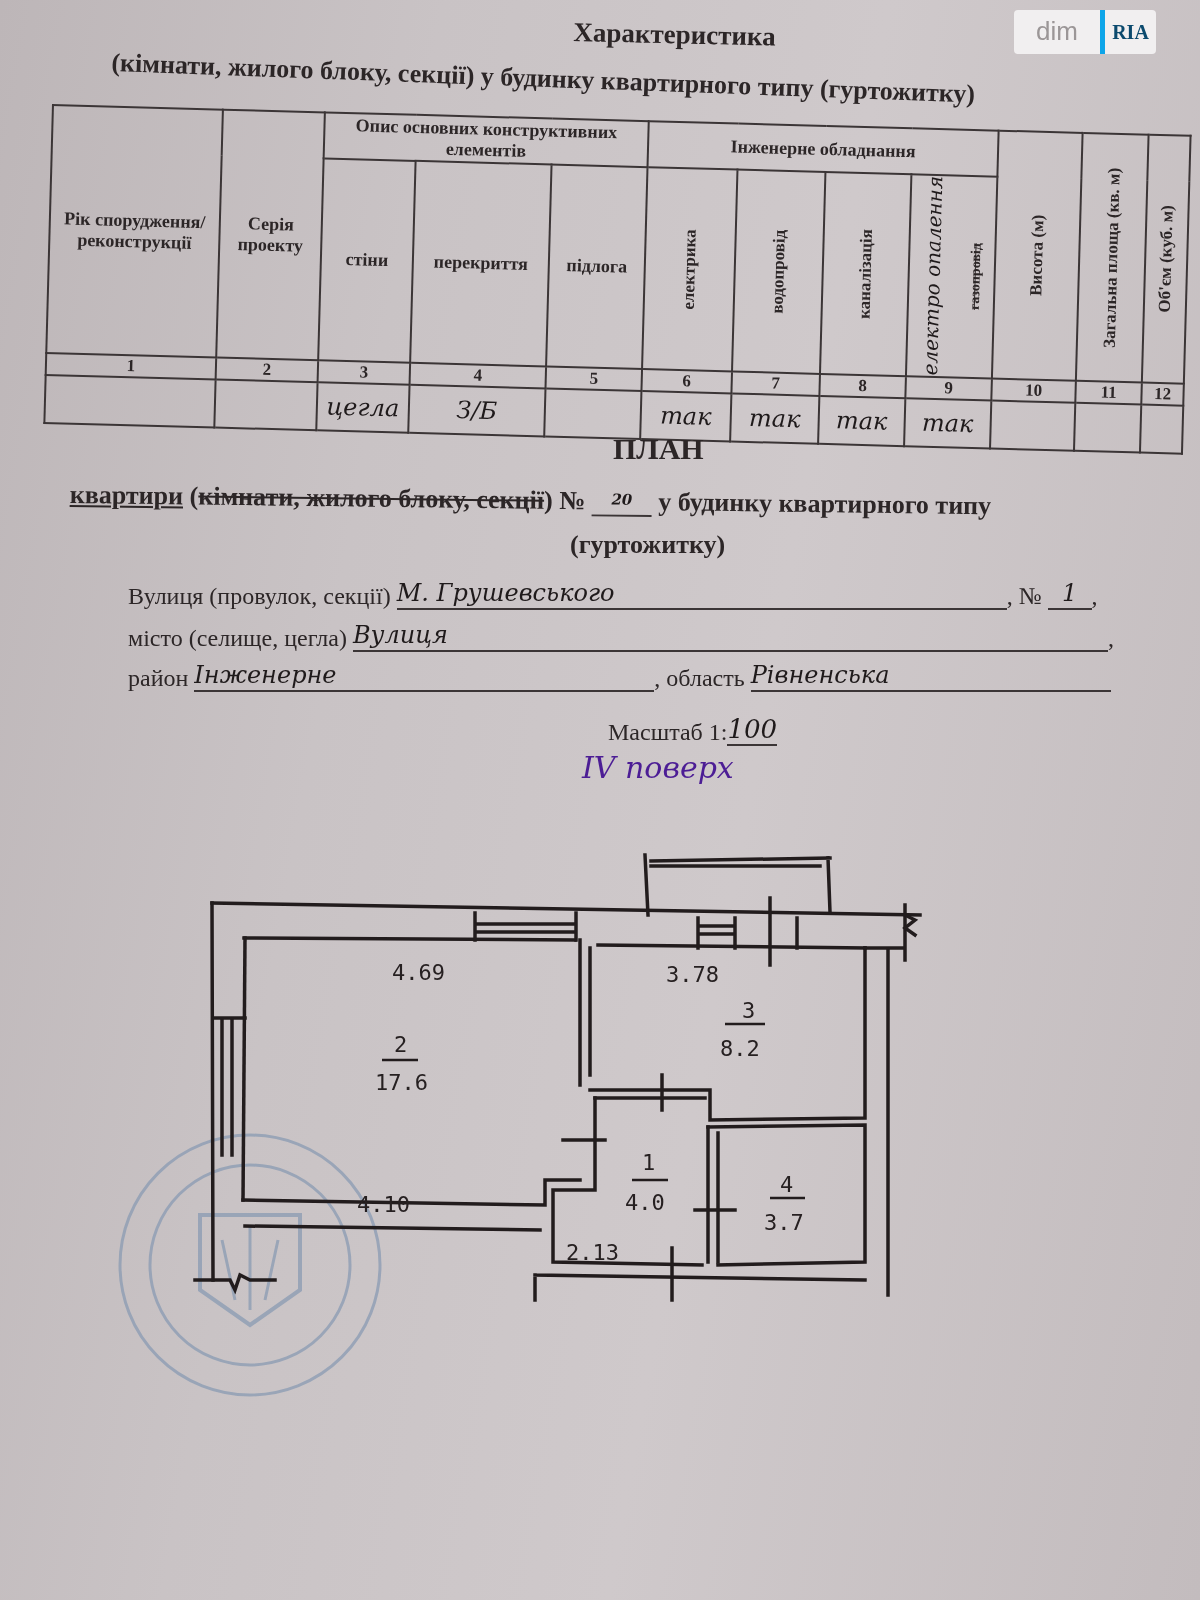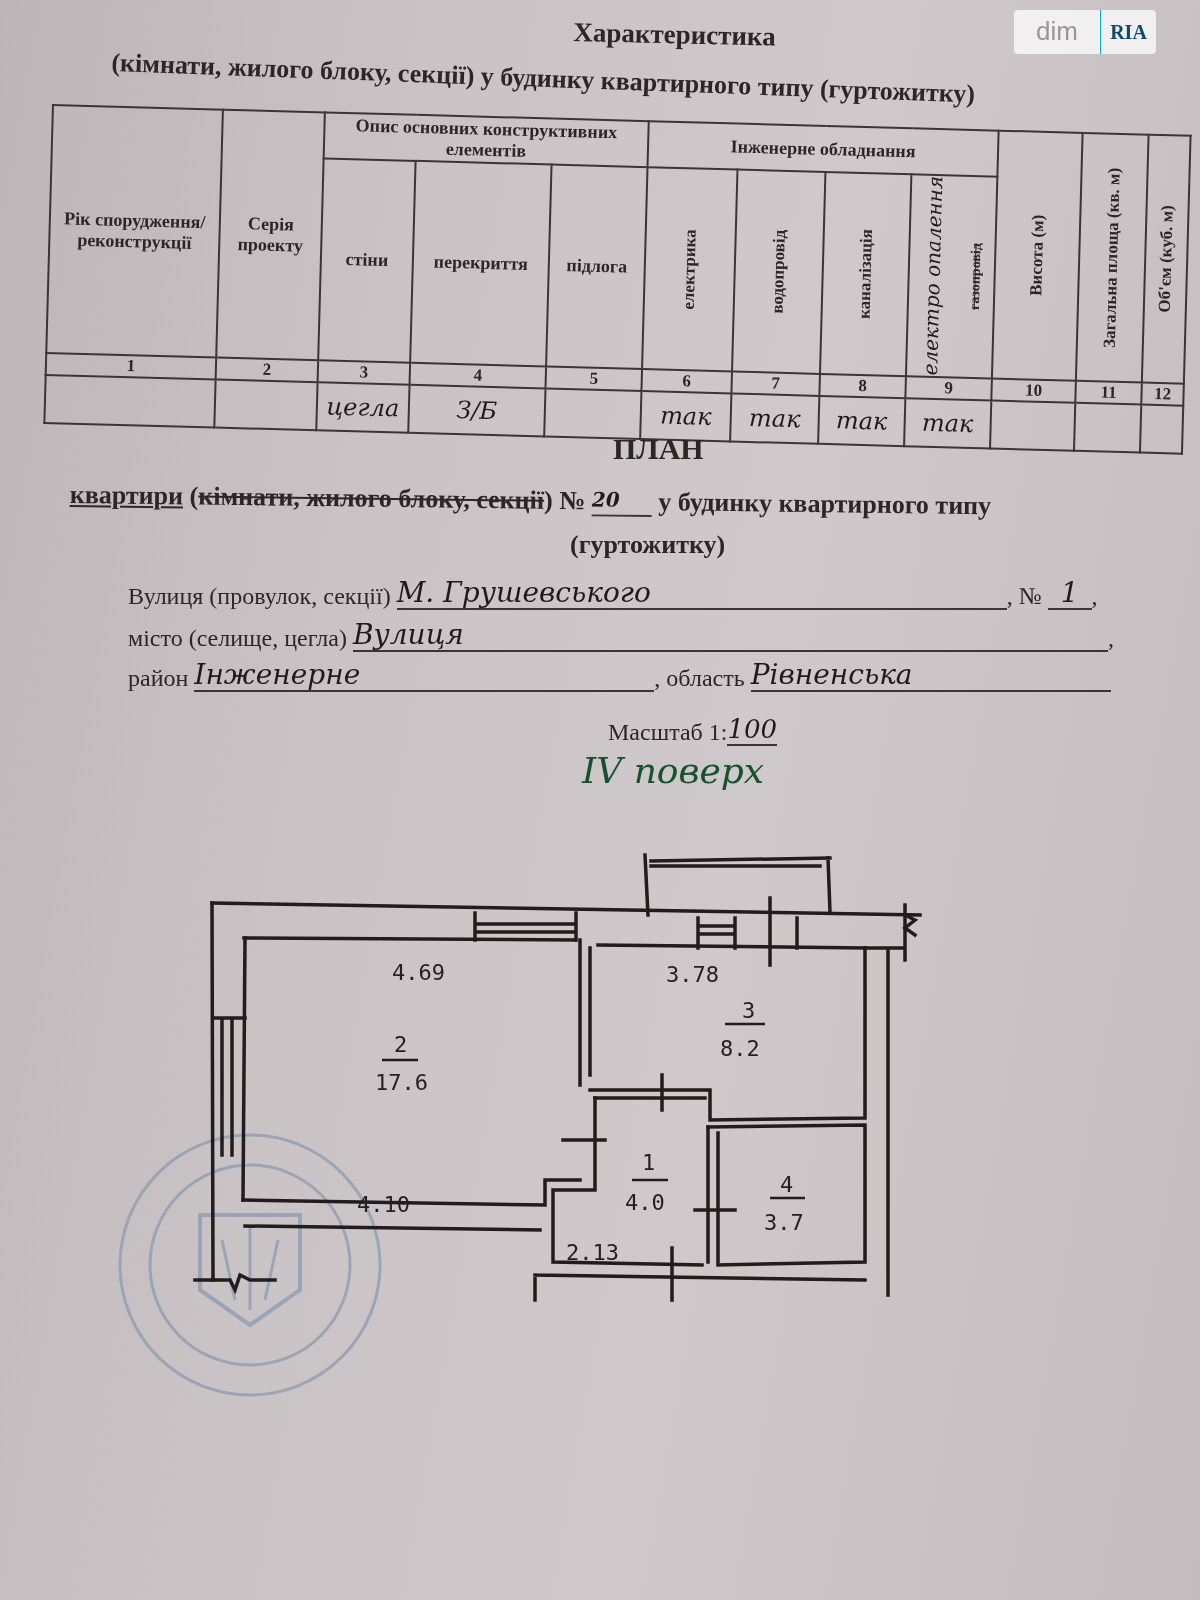--- a/index.html
+++ b/index.html
@@ -1,36 +1,36 @@
 <!DOCTYPE html>
 <html><head>
 <meta charset="utf-8">
 <style>
   html,body{margin:0;padding:0;}
   body{width:1200px;height:1600px;overflow:hidden;background:#b9b2b3;font-family:"Liberation Serif",serif;color:#2c2627;position:relative;}
   .paper{position:absolute;left:0;top:0;width:1200px;height:1600px;background:linear-gradient(100deg,#bdb6b8 0%,#c9c3c5 30%,#cfc9cb 60%,#c3bcbe 100%);}
   .title1{position:absolute;left:0;width:1350px;top:4px;text-align:center;font-weight:bold;font-size:27px;transform:rotate(1.3deg);transform-origin:left top;}
   .title2{position:absolute;left:112px;top:48px;font-weight:bold;font-size:26px;white-space:nowrap;transform:rotate(2.1deg);transform-origin:left top;}
   .logo{position:absolute;left:1014px;top:10px;width:142px;height:44px;background:#f1eff0;border-radius:4px;display:flex;align-items:center;font-family:"Liberation Sans",sans-serif;}
-  .logo .dim{width:86px;text-align:center;font-size:26px;color:#9b9697;border-right:1px solid #0ea5e9;height:44px;line-height:42px;}
+  .logo .dim{width:86px;text-align:center;font-size:26px;color:#9b9697;border-right:5px solid #0ea5e9;height:44px;line-height:42px;}
   .logo .ria{flex:1;text-align:center;font-family:"Liberation Serif",serif;font-weight:bold;font-size:20px;color:#0c4a6e;}
   .tablewrap{position:absolute;left:52px;top:104px;transform:rotate(1.55deg);transform-origin:left top;}
   table{border-collapse:collapse;font-weight:bold;font-size:18px;}
   td{border:2px solid #3b3536;text-align:center;vertical-align:middle;padding:0;}
   .vert{writing-mode:vertical-rl;transform:rotate(180deg);font-size:17px;white-space:nowrap;margin:auto;}
   .hand{font-family:"DejaVu Serif",serif;font-style:italic;font-weight:normal;font-size:24px;color:#1f1a1b;}
   .strike{text-decoration:line-through;}
   .plan-title{position:absolute;left:613px;top:432px;font-weight:bold;font-size:30px;}
   .plan-line{position:absolute;left:70px;top:478px;font-weight:bold;font-size:26px;white-space:nowrap;transform:rotate(0.7deg);transform-origin:left top;}
   .plan-line2{position:absolute;left:570px;top:530px;font-weight:bold;font-size:26px;}
   .u{text-decoration:underline;}
   .addr{position:absolute;left:128px;font-size:24px;white-space:nowrap;}
-  .field{display:inline-block;border-bottom:2px solid #3b3536;font-family:"DejaVu Serif",serif;font-style:italic;font-size:28px;color:#1f1a1b;vertical-align:bottom;line-height:30px;}
+  .field{display:inline-block;border-bottom:2px solid #3b3536;font-family:"DejaVu Serif",serif;font-style:italic;font-size:24px;color:#1f1a1b;vertical-align:bottom;line-height:30px;}
   .scale{position:absolute;left:580px;top:714px;font-size:24px;margin-left:28px;}
-  .floor{position:absolute;left:582px;top:750px;font-family:"DejaVu Serif",serif;font-style:italic;font-size:36px;color:#14532d;}
+  .floor{position:absolute;left:582px;top:750px;font-family:"DejaVu Serif",serif;font-style:italic;font-size:30px;color:#4c1d95;}
   svg.plan{position:absolute;left:0;top:0;}
   .lbl{font-family:"DejaVu Sans Mono",monospace;font-size:22px;fill:#262021;}
 </style>
 </head>
 <body>
 
 <div class="paper"></div>
 
 <div class="logo">
   <span class="dim">dim</span>
@@ -108,21 +108,21 @@
   </tr>
 </tbody>
     </table>
 </div>
 
 <div class="plan-title">ПЛАН</div>
 <div class="plan-line">
   <span class="u">квартири</span>
   (<span class="strike">кімнати, жилого блоку, секції</span>)
   <span>№</span>
-  <span class="field" style="font-size:20px;width:60px;text-align:left">20</span>
+  <span class="field" style="font-size:15px;width:60px;text-align:center">20</span>
   <span>у будинку квартирного типу</span>
 </div>
 <div class="plan-line2">(гуртожитку)</div>
 
 <div class="addr" style="top:578px">
   <span>Вулиця (провулок, секції)</span>
   <span class="field" style="width:610px">М. Грушевського</span>, <span>№</span>
   <span class="field" style="width:44px;text-align:center">1</span>,
 </div>
 <div class="addr" style="top:620px">

